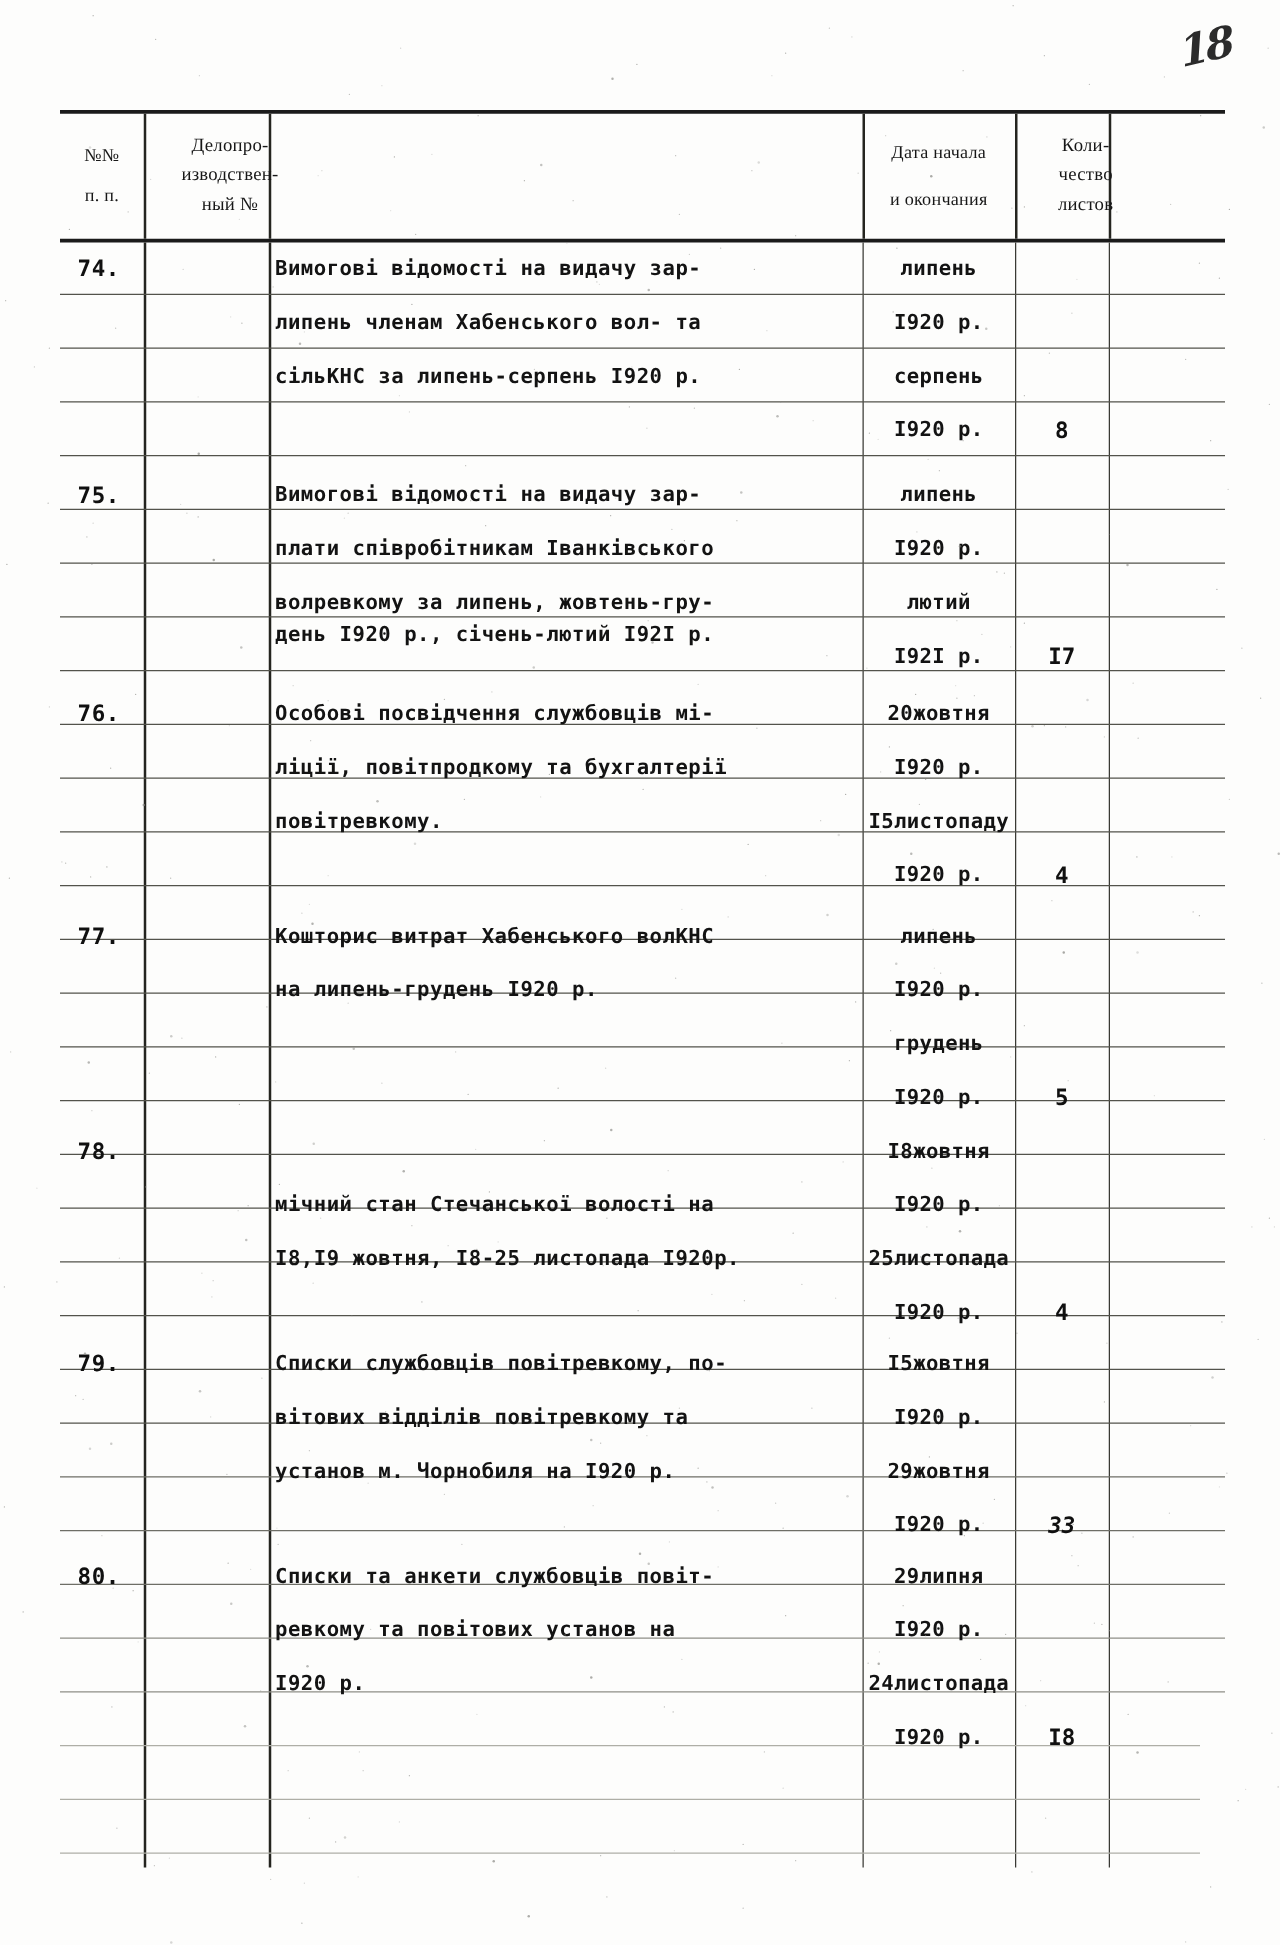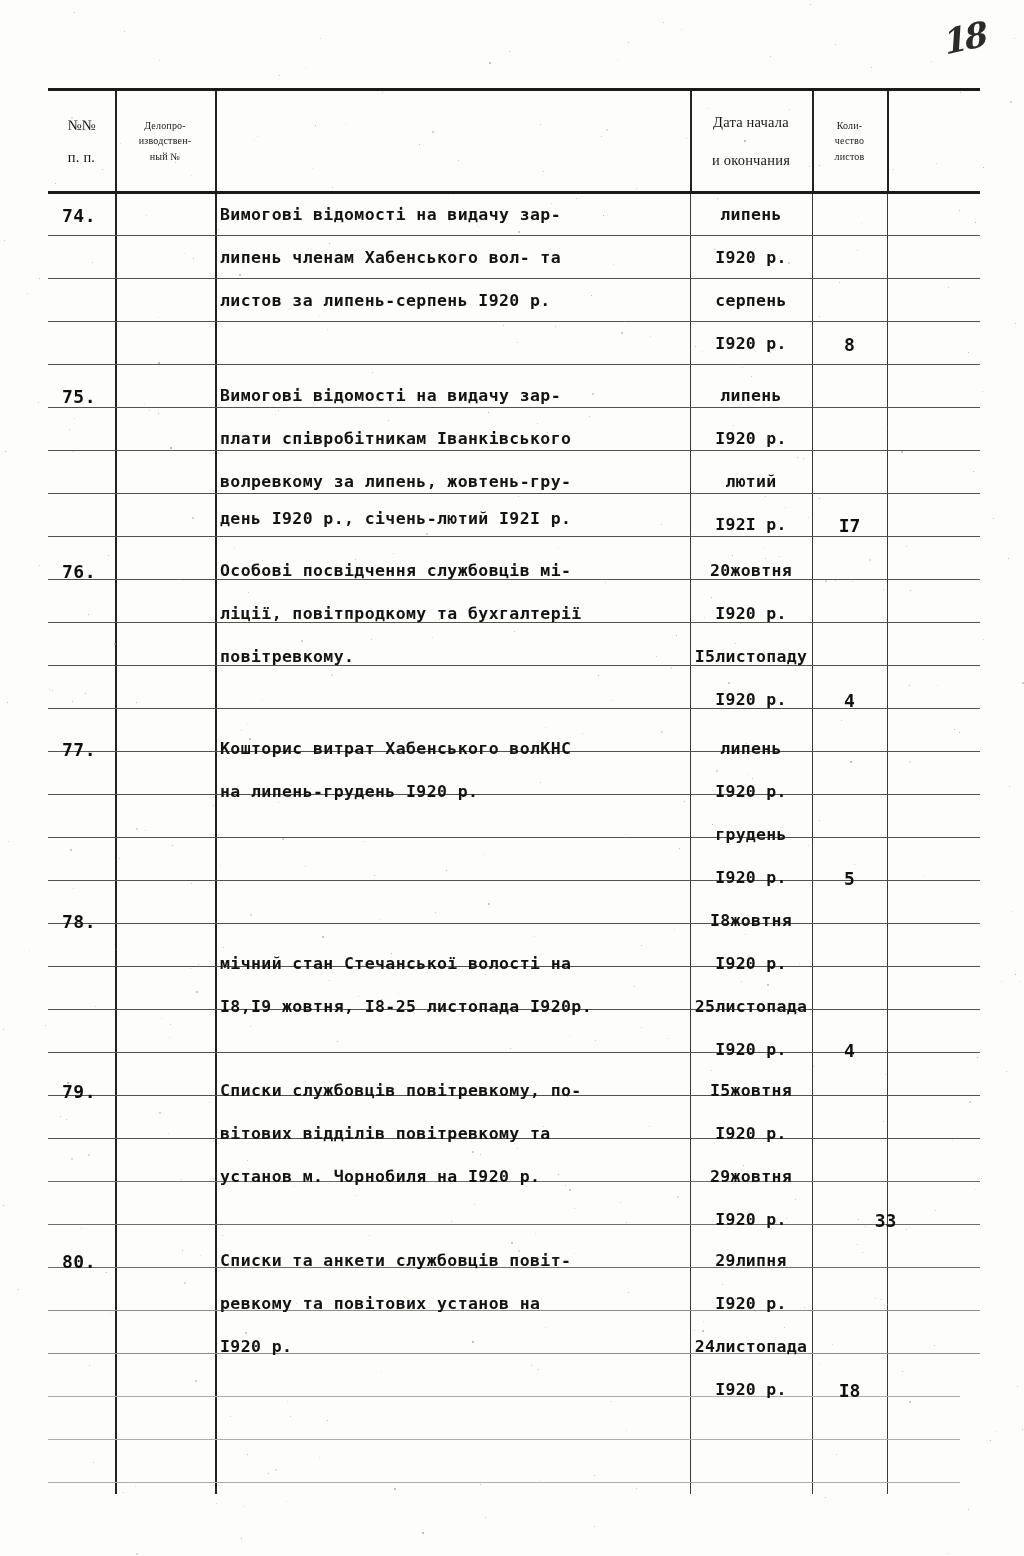--- a/index.html
+++ b/index.html
@@ -41,21 +41,21 @@
 
   
   .hdr{position:relative;height:100px;}
   .hcell{
     position:absolute;top:0;height:100px;
     display:flex;flex-direction:column;align-items:center;justify-content:center;
     text-align:center;color:#171717;
     font-size:14.5px;line-height:1.55;
     letter-spacing:.2px;
   }
-  .hcell.small{font-size:10px;}
+  .hcell.small{font-size:15px;padding-left:19px;}
 
   
   .body{position:relative;height:1300px;}
   .hline{position:absolute;left:0;height:1px;background:#53534b;}
   .hline.fade1{background:#6e6e66;}
   .hline.fade2{background:#8e8e86;}
   .hline.fade3{background:#aeaea6;}
 
   
   .typed{
@@ -162,31 +162,31 @@
       <div class="hline fade1" style="top: 1030px; width: 932px;"></div>
       <div class="hline fade1" style="top: 1073px; width: 932px;"></div>
       <div class="hline fade2" style="top: 1116px; width: 932px;"></div>
       <div class="hline fade2" style="top: 1159px; width: 932px;"></div>
       <div class="hline fade3" style="top: 1202px; width: 912px;"></div>
       <div class="hline fade3" style="top: 1245px; width: 912px;"></div>
       <div class="hline fade3" style="top: 1288px; width: 912px;"></div>
       <div class="num" style="left: 14px; top: 11px;">74.</div>
       <div class="typed" style="left: 172px; top: 11px;">Вимогові відомості на видачу зар-</div>
       <div class="typed" style="left: 172px; top: 54px;">липень членам Хабенського вол- та</div>
-      <div class="typed" style="left: 172px; top: 97px;">листов за липень-серпень I920 р.</div>
+      <div class="typed" style="left: 172px; top: 97px;">сільКНС за липень-серпень I920 р.</div>
       <div class="dt" style="left: 642px; width: 122px; top: 11px;">липень</div>
       <div class="dt" style="left: 642px; width: 122px; top: 54px;">I920 р.</div>
       <div class="dt" style="left: 642px; width: 122px; top: 97px;">серпень</div>
       <div class="dt" style="left: 642px; width: 122px; top: 140px;">I920 р.</div>
       <div class="lv" style="left: 764px; width: 75px; top: 140px;">8</div>
       <div class="num" style="left: 14px; top: 192px;">75.</div>
       <div class="typed" style="left: 172px; top: 192px;">Вимогові відомості на видачу зар-</div>
       <div class="typed" style="left: 172px; top: 235px;">плати співробітникам Іванківського</div>
       <div class="typed" style="left: 172px; top: 278px;">волревкому за липень, жовтень-гру-</div>
-      <div class="typed" style="left: 172px; top: 315px;">день I920 р., січень-лютий I92I р.</div>
+      <div class="typed" style="left: 172px; top: 304px;">день I920 р., січень-лютий I92I р.</div>
       <div class="dt" style="left: 642px; width: 122px; top: 192px;">липень</div>
       <div class="dt" style="left: 642px; width: 122px; top: 235px;">I920 р.</div>
       <div class="dt" style="left: 642px; width: 122px; top: 278px;">лютий</div>
       <div class="dt" style="left: 642px; width: 122px; top: 321px;">I92I р.</div>
       <div class="lv" style="left: 764px; width: 75px; top: 321px;">I7</div>
       <div class="num" style="left: 14px; top: 367px;">76.</div>
       <div class="typed" style="left: 172px; top: 367px;">Особові посвідчення службовців мі-</div>
       <div class="typed" style="left: 172px; top: 410px;">ліції, повітпродкому та бухгалтерії</div>
       <div class="typed" style="left: 172px; top: 453px;">повітревкому.</div>
       <div class="dt" style="left: 642px; width: 122px; top: 367px;">20жовтня</div>
@@ -211,21 +211,21 @@
       <div class="dt" style="left: 642px; width: 122px; top: 846px;">I920 р.</div>
       <div class="lv" style="left: 764px; width: 75px; top: 846px;">4</div>
       <div class="num" style="left: 14px; top: 887px;">79.</div>
       <div class="typed" style="left: 172px; top: 887px;">Списки службовців повітревкому, по-</div>
       <div class="typed" style="left: 172px; top: 930px;">вітових відділів повітревкому та</div>
       <div class="typed" style="left: 172px; top: 973px;">установ м. Чорнобиля на I920 р.</div>
       <div class="dt" style="left: 642px; width: 122px; top: 887px;">I5жовтня</div>
       <div class="dt" style="left: 642px; width: 122px; top: 930px;">I920 р.</div>
       <div class="dt" style="left: 642px; width: 122px; top: 973px;">29жовтня</div>
       <div class="dt" style="left: 642px; width: 122px; top: 1016px;">I920 р.</div>
-      <div class="lv" style="left: 800px; width: 75px; top: 1016px;">33</div>
+      <div class="lv" style="left: 764px; width: 75px; top: 1016px; font-style: italic;">33</div>
       <div class="num" style="left: 14px; top: 1057px;">80.</div>
       <div class="typed" style="left: 172px; top: 1057px;">Списки та анкети службовців повіт-</div>
       <div class="typed" style="left: 172px; top: 1100px;">ревкому та повітових установ на</div>
       <div class="typed" style="left: 172px; top: 1143px;"> I920 р.</div>
       <div class="dt" style="left: 642px; width: 122px; top: 1057px;">29липня</div>
       <div class="dt" style="left: 642px; width: 122px; top: 1100px;">I920 р.</div>
       <div class="dt" style="left: 642px; width: 122px; top: 1143px;">24листопада</div>
       <div class="dt" style="left: 642px; width: 122px; top: 1186px;">I920 р.</div>
       <div class="lv" style="left: 764px; width: 75px; top: 1186px;">I8</div>
     </div>

